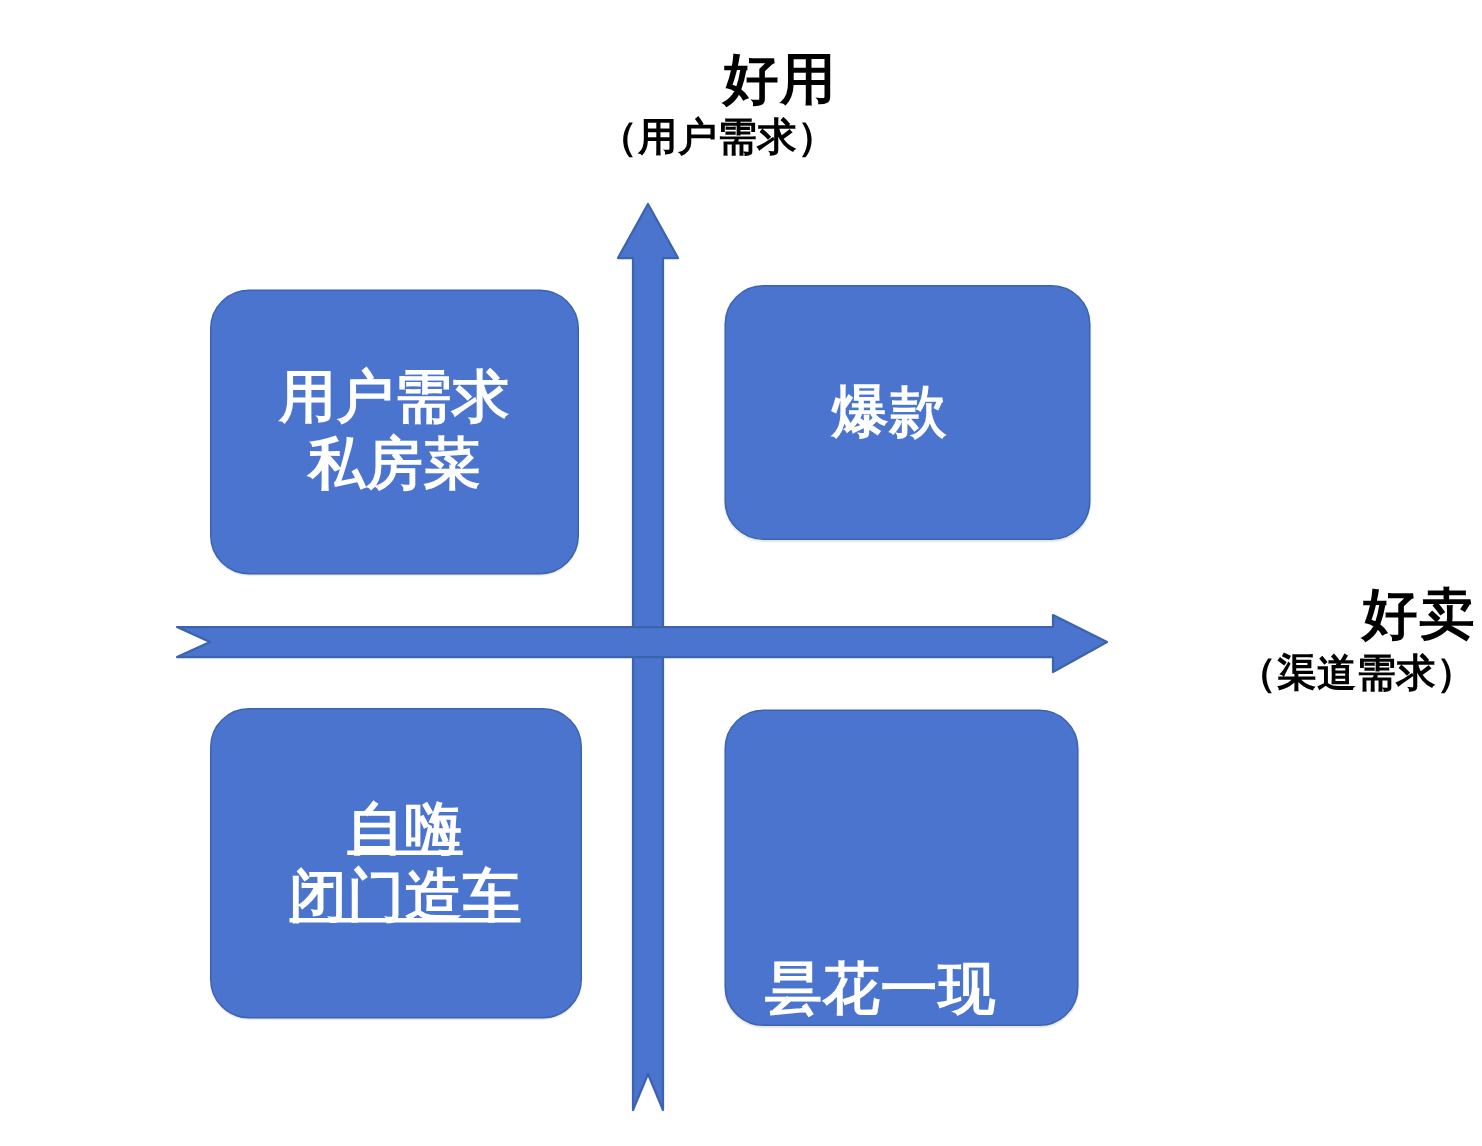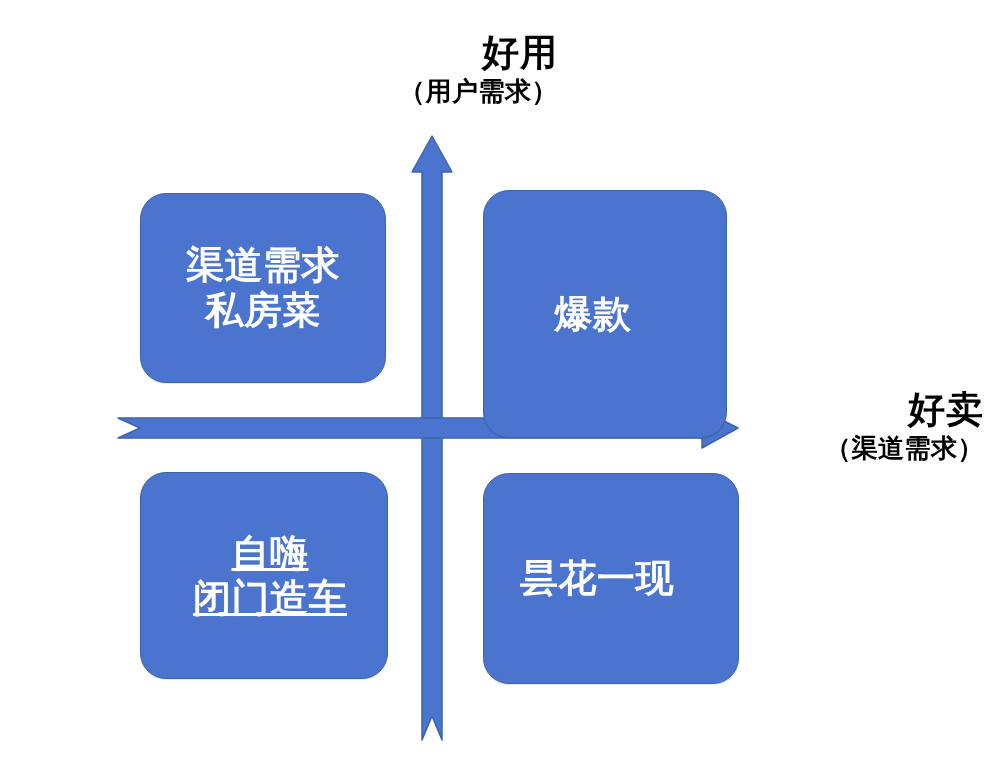--- a/index.html
+++ b/index.html
@@ -45,23 +45,23 @@
     line-height: 1.18;
     letter-spacing: 0.5px;
     box-shadow: 0 1px 1px rgba(0,0,0,0.10);
   }
   .quad .quad-text {
     white-space: pre-line;
     font-size: 38px;
   }
 
   #quad-tl { left: 140px; top: 193px;  width: 246px; height: 190px; }
-  #quad-tr { left: 483px; top: 190px;  width: 244px; height: 248px; }
+  #quad-tr { left: 483px; top: 190px;  width: 244px; height: 170px; }
   #quad-bl { left: 140px; top: 472px;  width: 248px; height: 207px; text-decoration: underline; }
-  #quad-br { left: 483px; top: 473px;  width: 256px; height: 211px; }
+  #quad-br { left: 483px; top: 473px;  width: 236px; height: 211px; align-items: flex-end; }
 
   
   #quad-tr .quad-text { transform: translateX(-12px); }
   #quad-br .quad-text { transform: translateX(-14px); }
   #quad-bl .quad-text { transform: translateX(6px); }
 
   
   .axis-label {
     position: absolute;
     color: #000000;
@@ -90,21 +90,21 @@
 <div id="canvas">
 
   <svg class="axis-svg" viewBox="0 0 988 764" xmlns="http://www.w3.org/2000/svg">
 
     <polygon points="432,136 452,172 442,172 442,740 432,716 422,740 422,172 412,172" fill="#4a74ce" stroke="#3c64ae" stroke-width="1.5" stroke-linejoin="round"></polygon>
 
     <polygon points="738,428 702,448 702,438 118,438 140,428 118,418 702,418 702,410" fill="#4a74ce" stroke="#3c64ae" stroke-width="1.5" stroke-linejoin="round"></polygon>
   </svg>
 
   <div class="quad" id="quad-tl">
-    <span class="quad-text">渠道需求
+    <span class="quad-text">用户需求
 私房菜</span>
   </div>
 
   <div class="quad" id="quad-tr">
     <span class="quad-text">爆款</span>
   </div>
 
   <div class="quad" id="quad-bl">
     <span class="quad-text">自嗨
 闭门造车</span>

